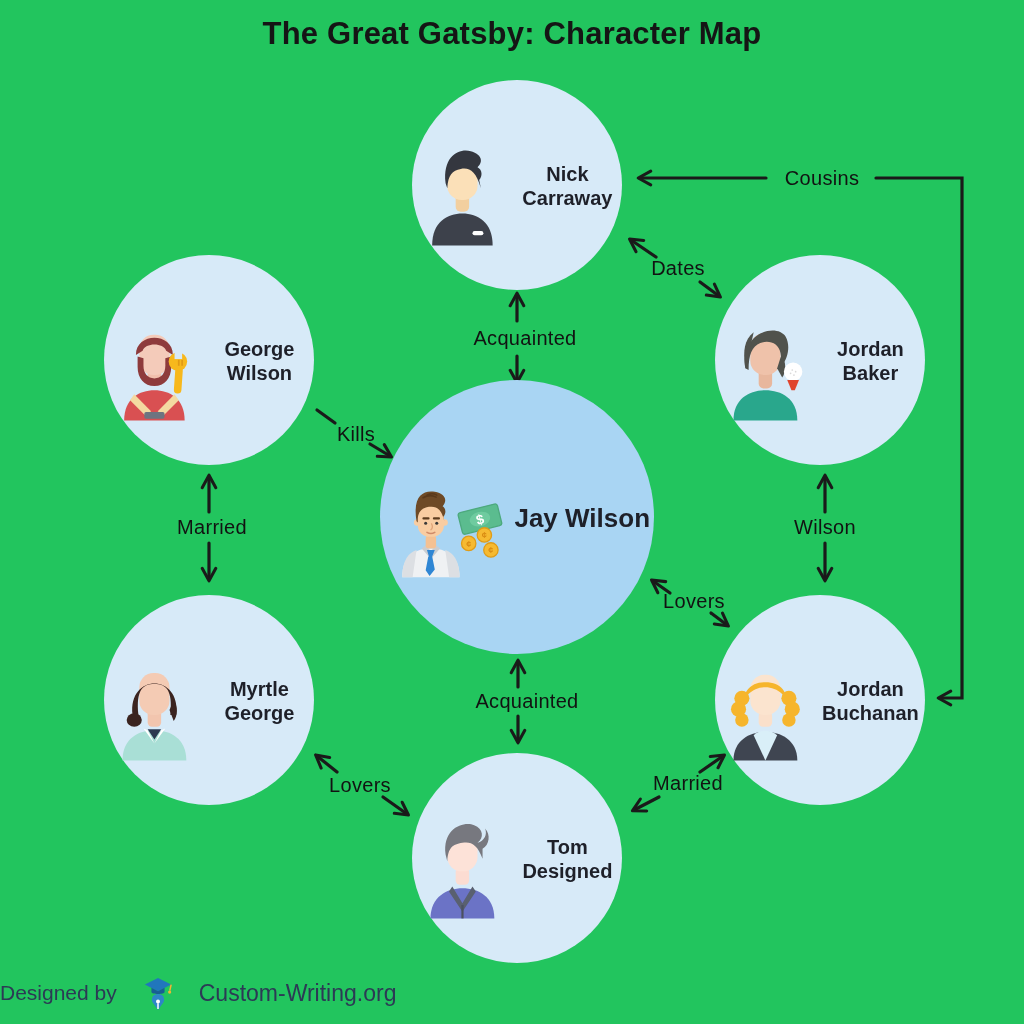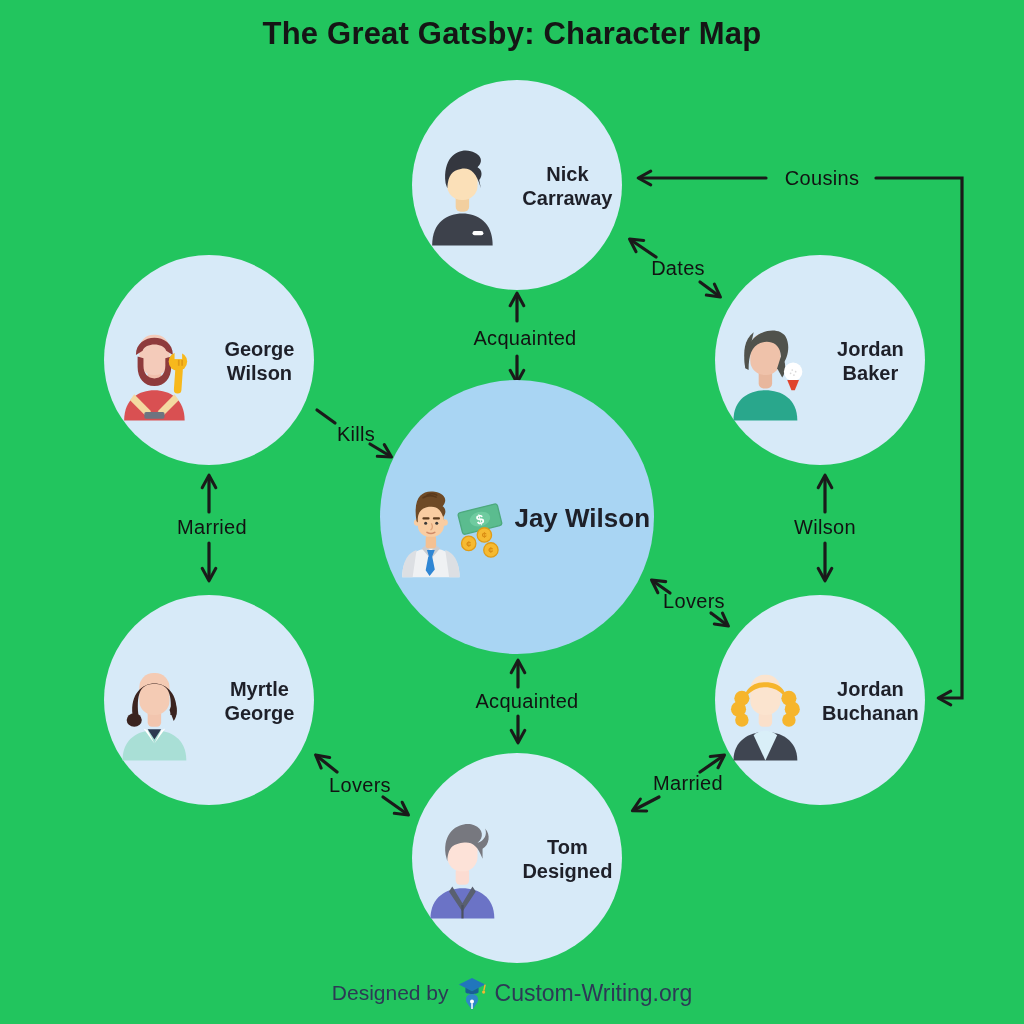--- a/index.html
+++ b/index.html
@@ -13,21 +13,21 @@
   .node.big{width:274px;height:274px;background:#a9d5f3;}
   .node.small .avatar{margin-top:20px;}
   .node.big .avatar{margin-top:28px;}
   .char-name{text-align:center;font-weight:700;color:#1e2029;font-size:20px;
              line-height:1.2;width:130px;margin-top:2px;}
   .node.big .char-name{font-size:26px;width:220px;margin-top:4px;}
   .rel-label{position:absolute;transform:translate(-50%,-50%);font-size:20px;
              color:#121212;white-space:nowrap;letter-spacing:.3px;}
   #arrows{position:absolute;left:0;top:0;pointer-events:none;}
   .footer{position:absolute;left:0;top:976px;width:1024px;display:flex;
-          align-items:center;justify-content:center;gap:8px;color:#2c3a55;}
+          align-items:center;justify-content:flex-start;gap:26px;color:#2c3a55;}
   .footer .designed{font-size:21px;}
   .footer .brand{font-size:23px;}
 </style>
 </head>
 <body>
 
 <div id="canvas">
 
   <div class="title">The Great Gatsby: Character Map</div>
 

